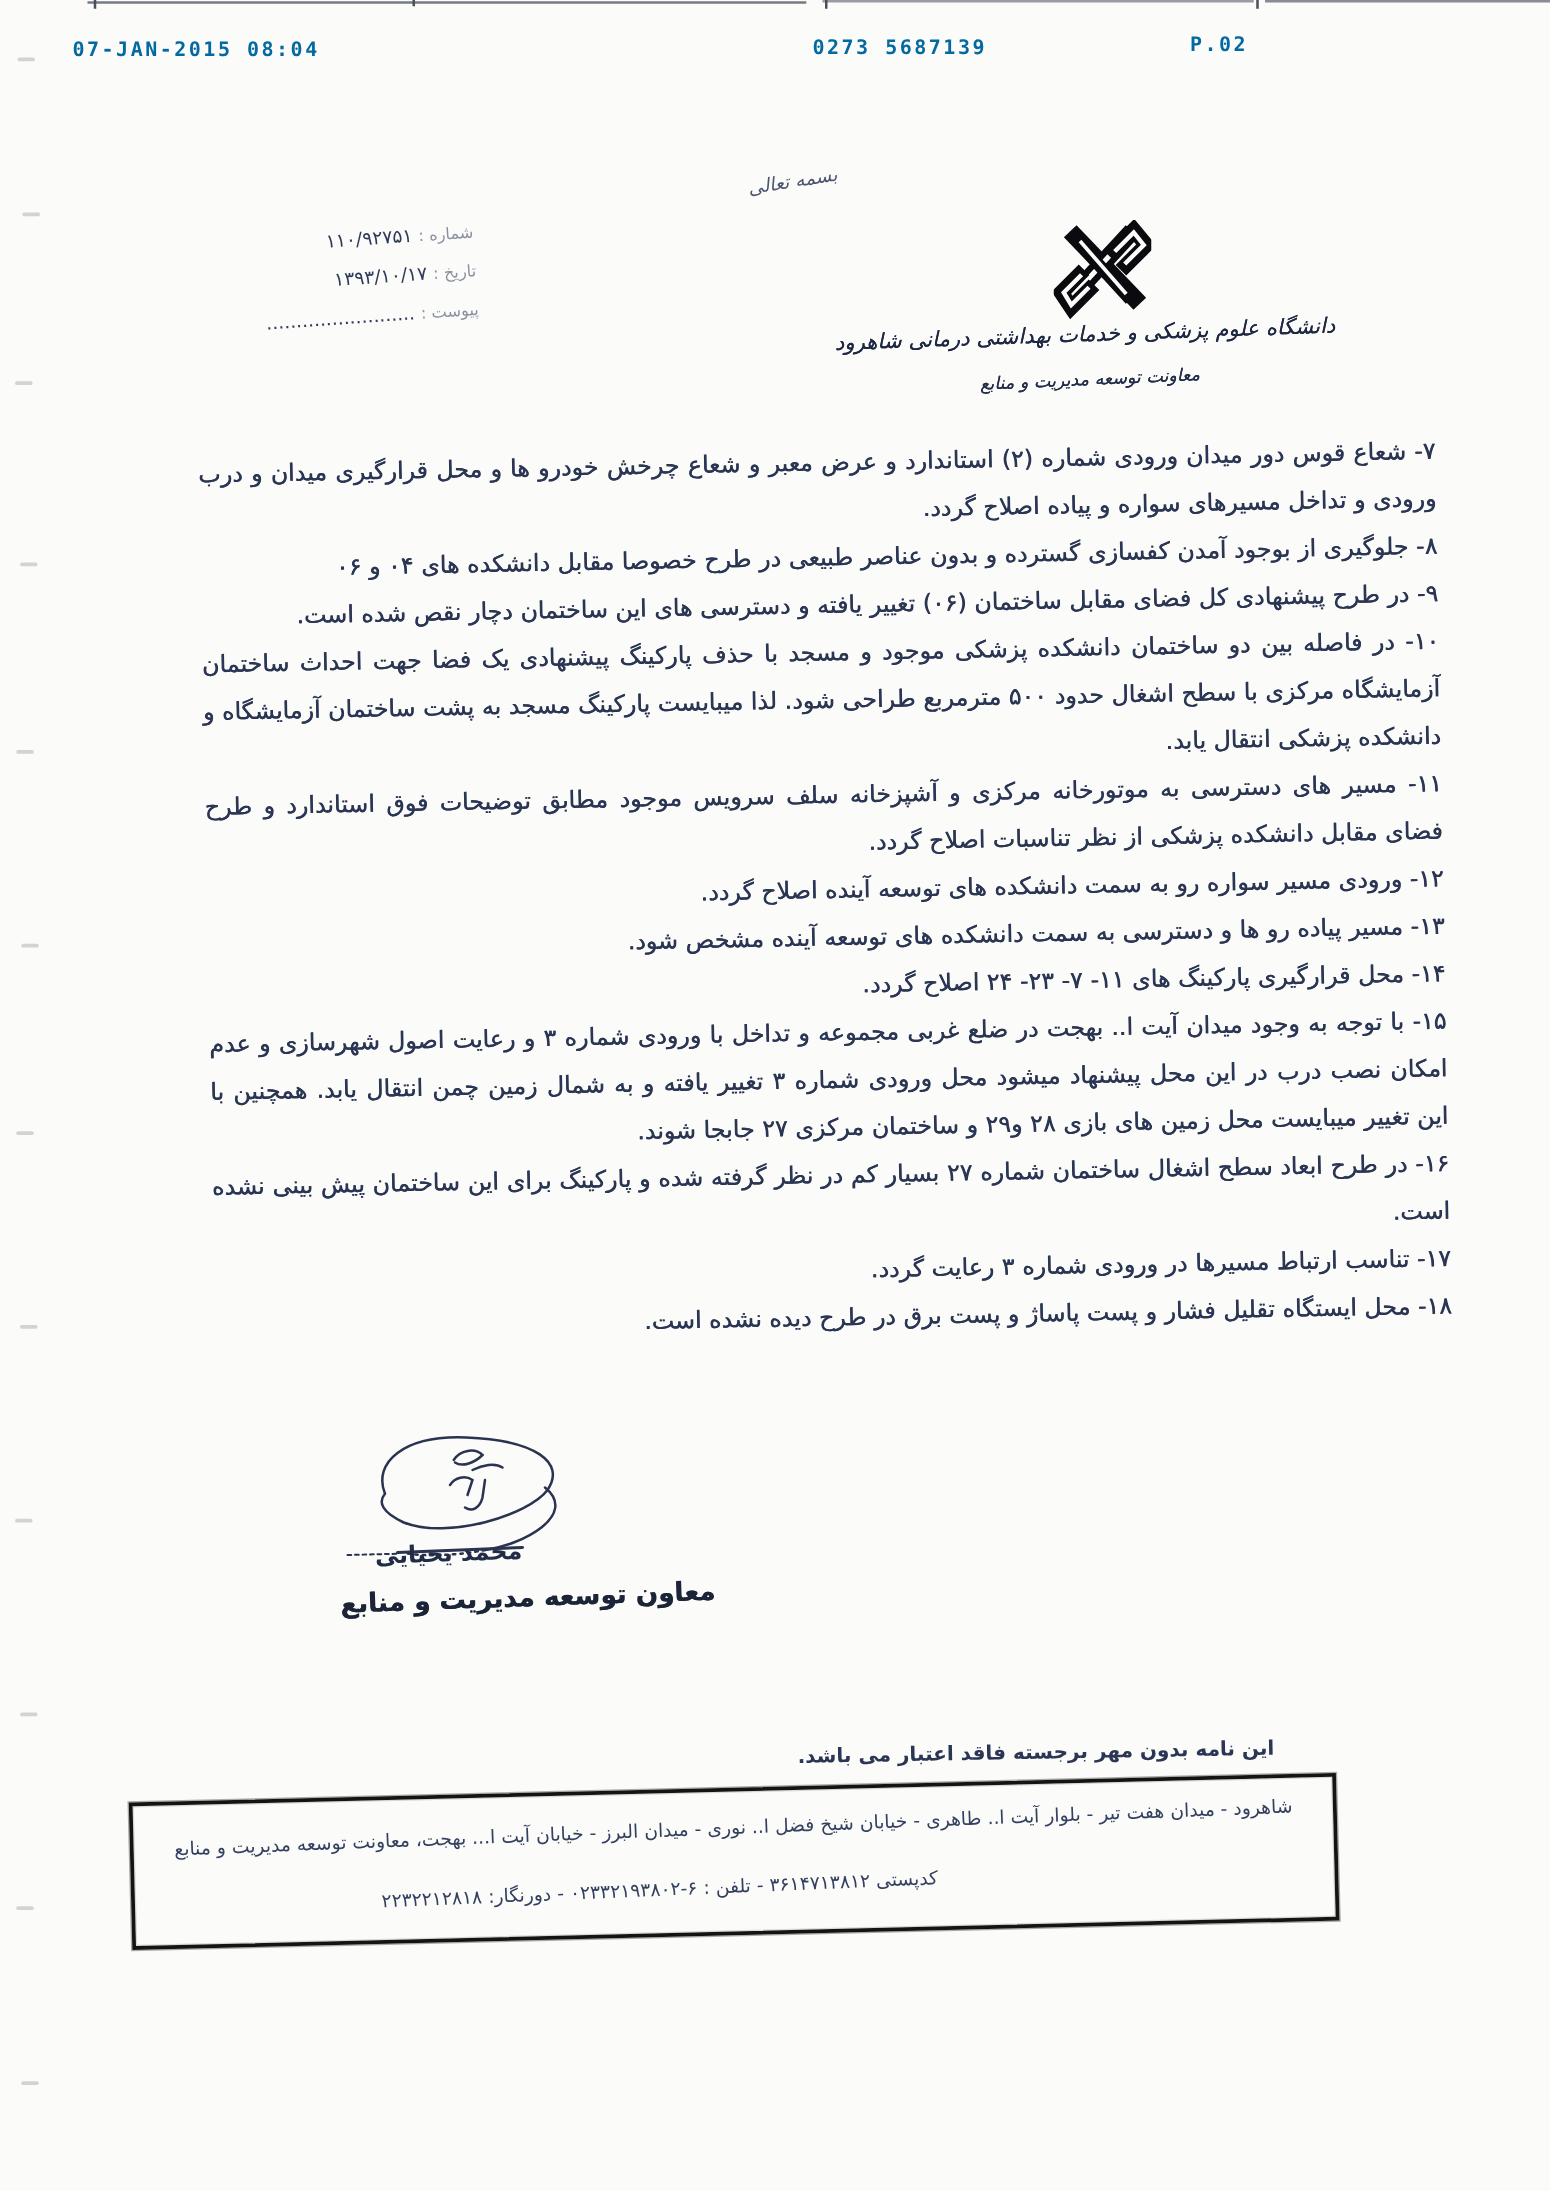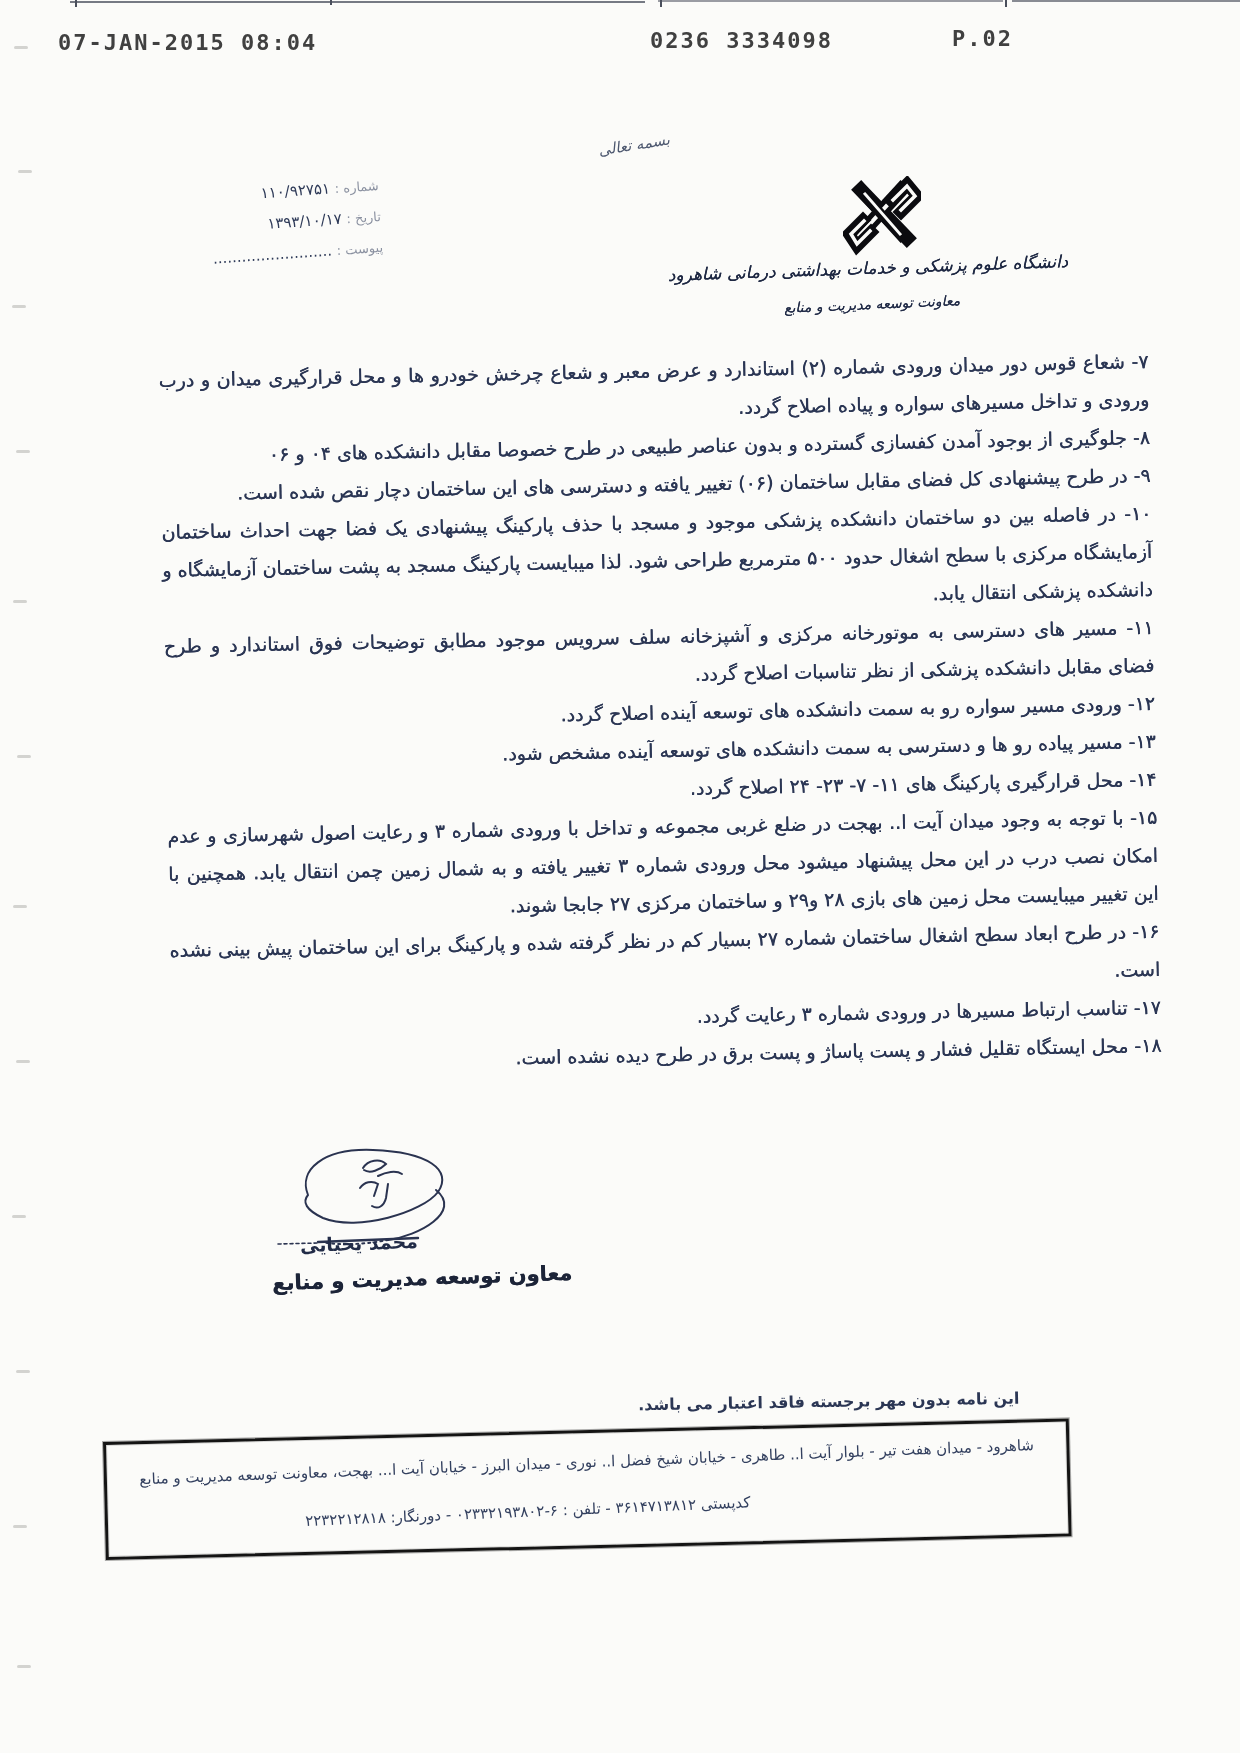--- a/index.html
+++ b/index.html
@@ -7,21 +7,21 @@
     width:1240px;height:1753px;position:relative;
     background:#fbfbf9;
     font-family:"DejaVu Sans",sans-serif;
     overflow:hidden;
   }
   .abs{position:absolute;}
 
   
   .fax{
     font-family:"DejaVu Sans Mono",monospace;
-    font-size:22px;letter-spacing:2px;color:#404040;
+    font-size:16px;letter-spacing:2px;color:#0369a1;
     font-weight:bold;white-space:nowrap;
   }
   .top-seg{background:#4a4f5c;height:2px;}
   .top-tick{background:#4a4f5c;width:2px;height:7px;top:0;}
 
   
   .edge-dash{width:14px;height:3px;background:#c9c9c6;border-radius:2px;opacity:.8;}
 
   
   .bismillah{
@@ -97,21 +97,21 @@
 <div class="abs edge-dash" style="left:13px;top:600px;"></div>
 <div class="abs edge-dash" style="left:17px;top:755px;"></div>
 <div class="abs edge-dash" style="left:13px;top:905px;"></div>
 <div class="abs edge-dash" style="left:16px;top:1060px;"></div>
 <div class="abs edge-dash" style="left:12px;top:1215px;"></div>
 <div class="abs edge-dash" style="left:16px;top:1370px;"></div>
 <div class="abs edge-dash" style="left:13px;top:1525px;"></div>
 <div class="abs edge-dash" style="left:17px;top:1665px;"></div>
 
 <div class="abs fax" style="left:58px;top:30px;">07-JAN-2015 08:04</div>
-<div class="abs fax" style="left:650px;top:28px;">0236 3334098</div>
+<div class="abs fax" style="left:650px;top:28px;">0273 5687139</div>
 <div class="abs fax" style="left:952px;top:26px;text-align:right;">P.02</div>
 
 <div class="abs bismillah" style="left:598px;top:136px;">بسمه تعالی</div>
 
 <div class="abs ref-fields" style="left:168px;top:176px;width:210px;">
   <div class="ref-row"><span class="ref-label">شماره :</span> <span class="ref-value">۱۱۰/۹۲۷۵۱</span></div>
   <div class="ref-row"><span class="ref-label">تاریخ :</span> <span class="ref-value">۱۳۹۳/۱۰/۱۷</span></div>
   <div class="ref-row"><span class="ref-label">پیوست :</span> <span>.........................</span></div>
 </div>
 

